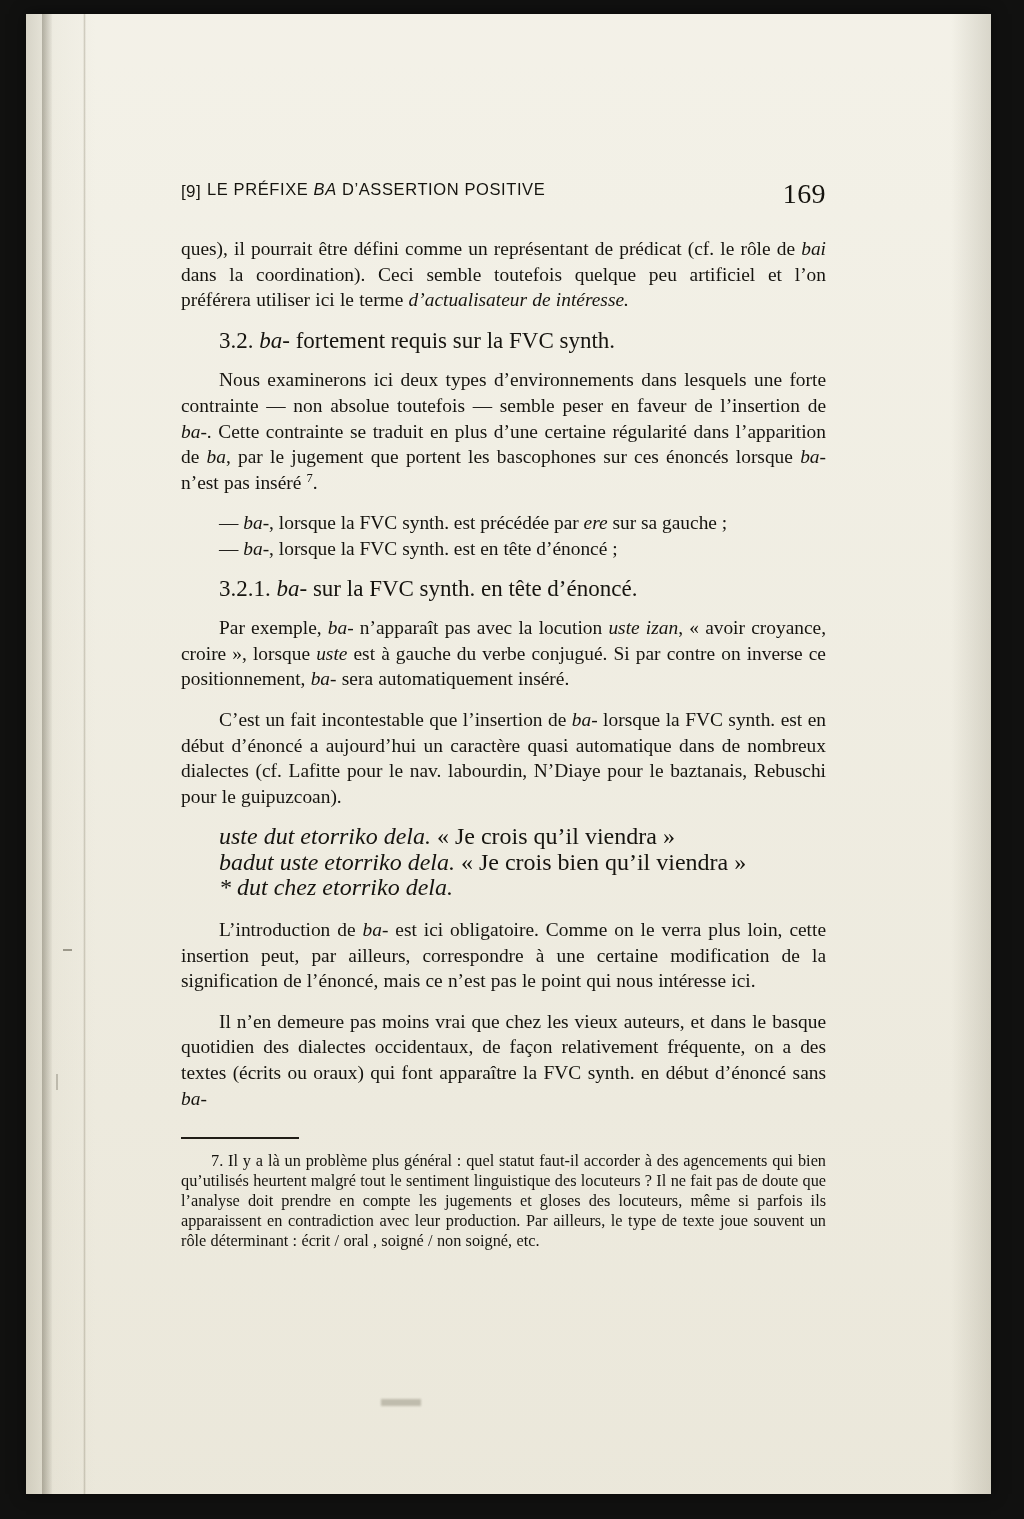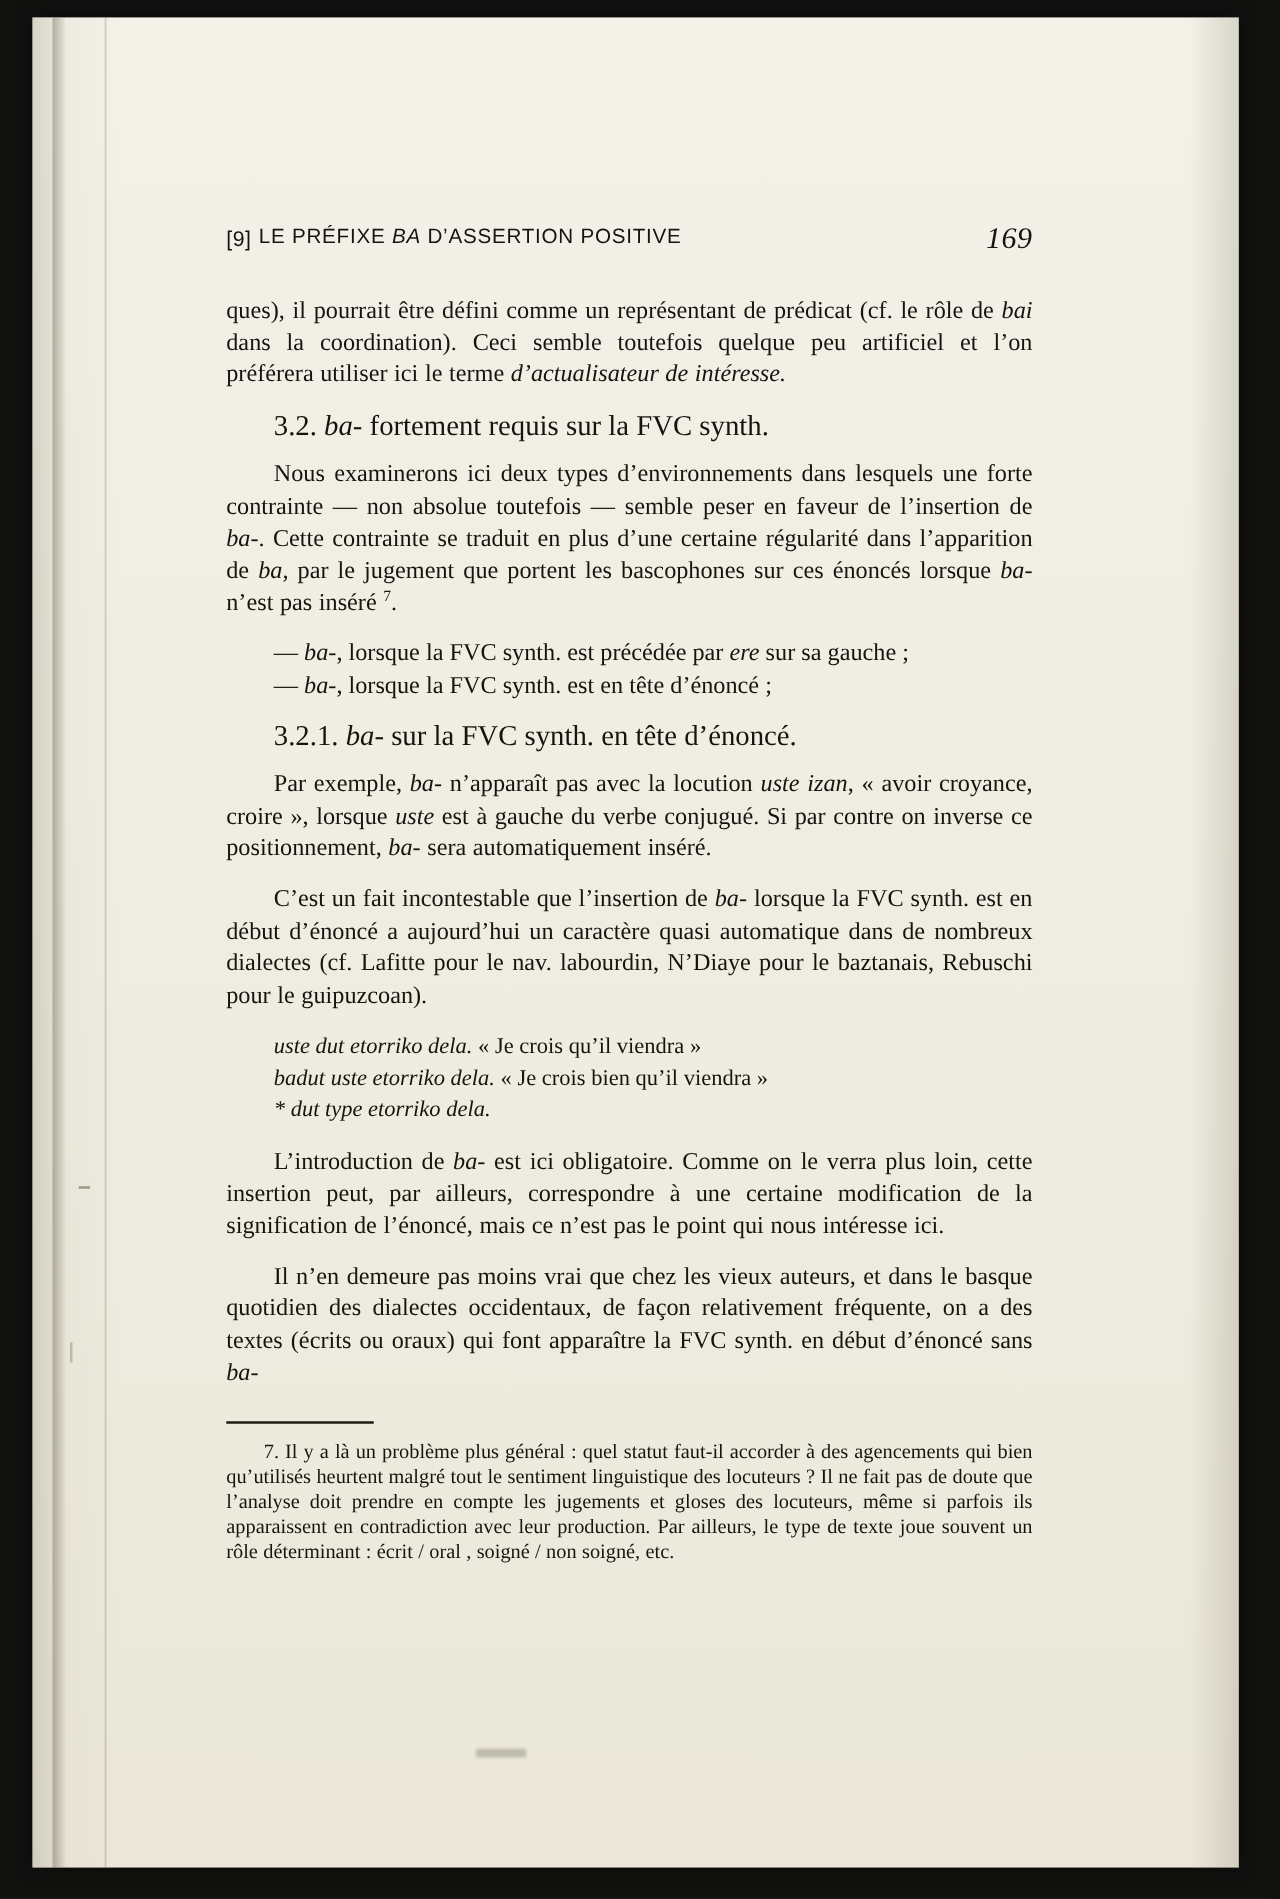--- a/index.html
+++ b/index.html
@@ -92,23 +92,22 @@
     letter-spacing: 0.6px;
     padding-left: 26px;
   }
   .runhead .title .ital {
     font-style: italic;
   }
   .runhead .folio-right {
     position: absolute;
     right: 0;
     top: -2px;
-    font-size: 24px;
+    font-size: 28px;
     font-family: "Liberation Serif", serif;
-    font-style: italic;
   }
   p.para {
     margin: 0 0 15px 0;
     font-size: 19.4px;
     line-height: 25.6px;
     text-align: justify;
     text-indent: 38px;
     word-spacing: 0.4px;
   }
   p.noindent {
@@ -127,21 +126,21 @@
     margin: 0 0 14px 0;
     font-size: 19.4px;
     line-height: 25.6px;
     padding-left: 38px;
   }
   .bullets .bl {
     white-space: nowrap;
   }
   .examples {
     margin: 2px 0 16px 0;
-    font-size: 18px;
+    font-size: 24px;
     line-height: 25.6px;
     padding-left: 38px;
     font-style: italic;
   }
   .examples .roman { font-style: normal; }
   i, .it { font-style: italic; }
   sup.fn {
     font-size: 12.5px;
     vertical-align: super;
     line-height: 0;
@@ -209,21 +208,21 @@
 
       <div class="heading">3.2.1. <i>ba-</i> sur la FVC synth. en tête d’énoncé.</div>
 
       <p class="para">Par exemple, <i>ba-</i> n’apparaît pas avec la locution <i>uste izan</i>, « avoir croyance, croire », lorsque <i>uste</i> est à gauche du verbe conjugué. Si par contre on inverse ce positionnement, <i>ba-</i> sera automatiquement inséré.</p>
 
       <p class="para">C’est un fait incontestable que l’insertion de <i>ba-</i> lorsque la FVC synth. est en début d’énoncé a aujourd’hui un caractère quasi automatique dans de nombreux dialectes (cf. Lafitte pour le nav. labourdin, N’Diaye pour le baztanais, Rebuschi pour le guipuzcoan).</p>
 
       <div class="examples">
         <div>uste dut etorriko dela. <span class="roman">« Je crois qu’il viendra »</span></div>
         <div>badut uste etorriko dela. <span class="roman">« Je crois bien qu’il viendra »</span></div>
-        <div>* dut type etorriko dela.</div>
+        <div>* dut chez etorriko dela.</div>
       </div>
 
       <p class="para">L’introduction de <i>ba-</i> est ici obligatoire. Comme on le verra plus loin, cette insertion peut, par ailleurs, correspondre à une certaine modification de la signification de l’énoncé, mais ce n’est pas le point qui nous intéresse ici.</p>
 
       <p class="para">Il n’en demeure pas moins vrai que chez les vieux auteurs, et dans le basque quotidien des dialectes occidentaux, de façon relativement fréquente, on a des textes (écrits ou oraux) qui font apparaître la FVC synth. en début d’énoncé sans <i>ba-</i></p>
 
       <div id="fnrule"></div>
 
       <p class="footnote">7. Il y a là un problème plus général : quel statut faut-il accorder à des agencements qui bien qu’utilisés heurtent malgré tout le sentiment linguistique des locuteurs ? Il ne fait pas de doute que l’analyse doit prendre en compte les jugements et gloses des locuteurs, même si parfois ils apparaissent en contradiction avec leur production. Par ailleurs, le type de texte joue souvent un rôle déterminant : écrit / oral , soigné / non soigné, etc.</p>
 

